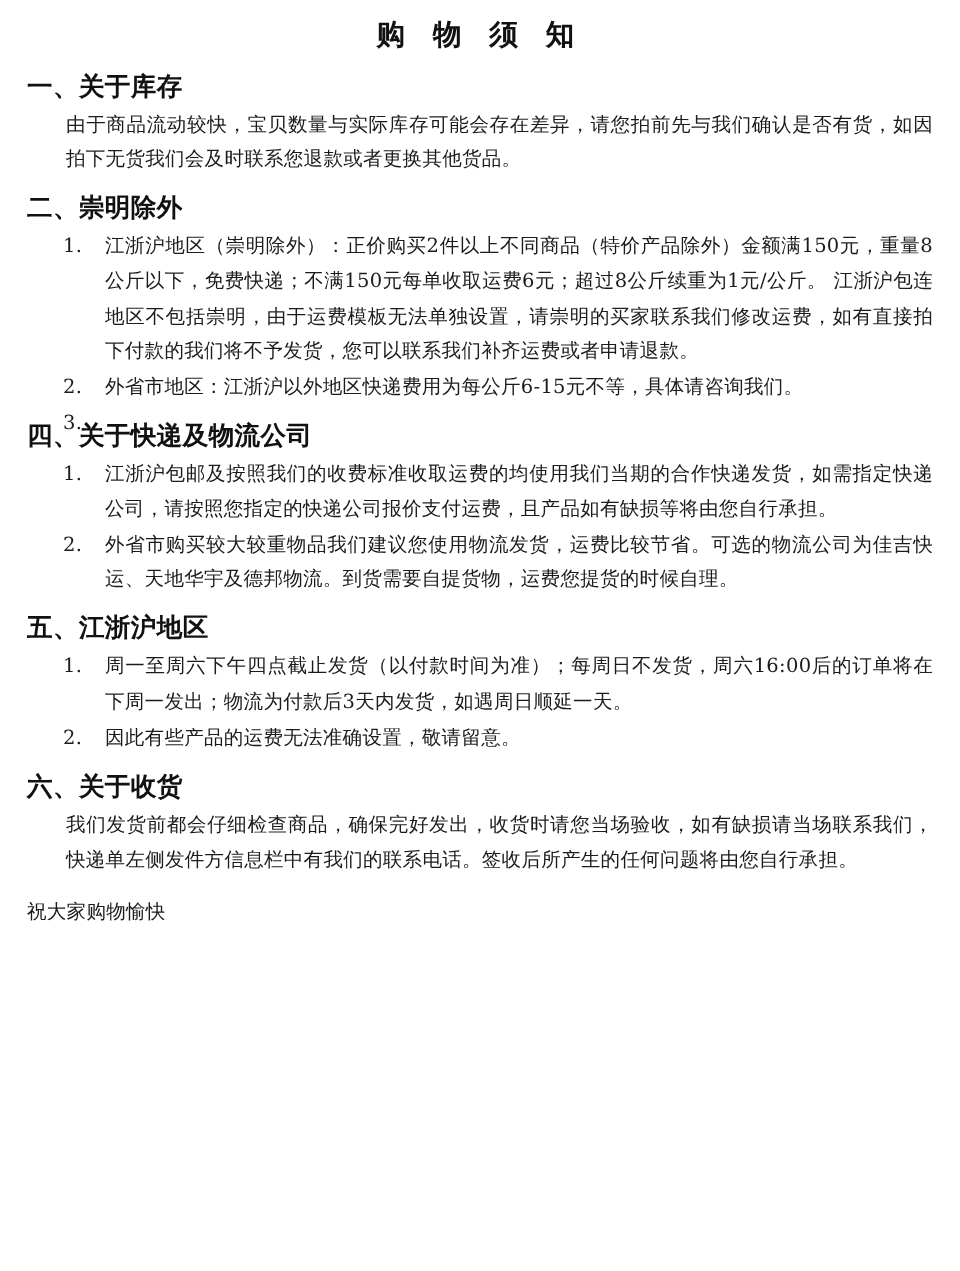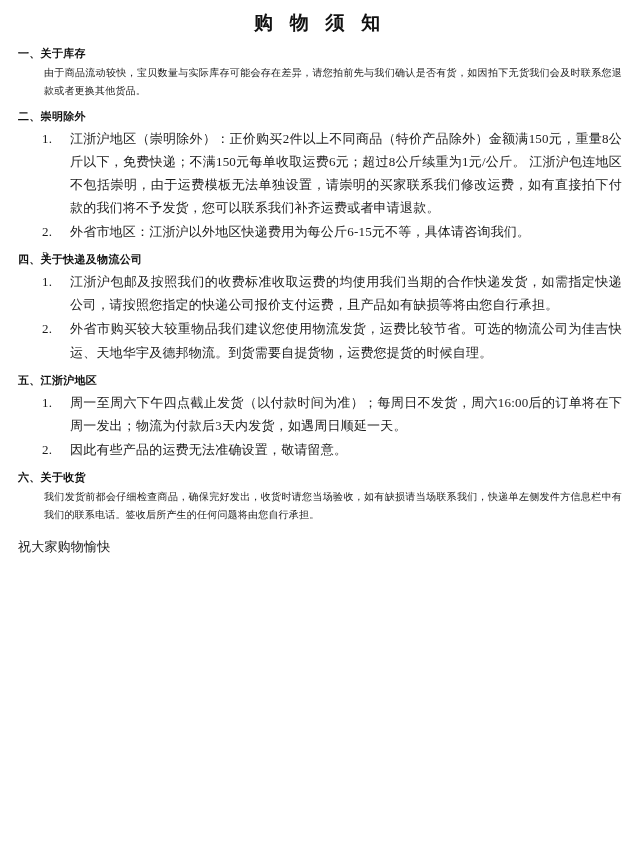--- a/index.html
+++ b/index.html
@@ -13,42 +13,41 @@
     font-family: "DejaVu Serif", "Liberation Serif", serif;
     color: #1b1b1b;
     overflow: hidden;
   }
   .page {
     position: relative;
     width: 640px;
     height: 804px;
     box-sizing: border-box;
     padding: 6px 18px 0 18px;
-    font-family: Liberation Serif, serif;
   }
   .doc-title {
     text-align: center;
     font-size: 19px;
     font-weight: bold;
     letter-spacing: 6px;
     margin: 4px 0 10px 0;
     color: #111;
   }
   .section {
     margin-bottom: 9px;
   }
   .section-head {
-    font-size: 11px;
+    font-size: 17px;
     font-weight: bold;
     color: #111;
     margin-bottom: 3px;
     letter-spacing: 0.3px;
   }
   .para {
-    font-size: 10px;
+    font-size: 13px;
     line-height: 1.78;
     text-align: justify;
     text-justify: inter-ideograph;
     margin: 0 0 2px 0;
     padding-left: 26px;
     color: #1b1b1b;
     letter-spacing: 0.2px;
   }
   .olist {
     margin: 0;

